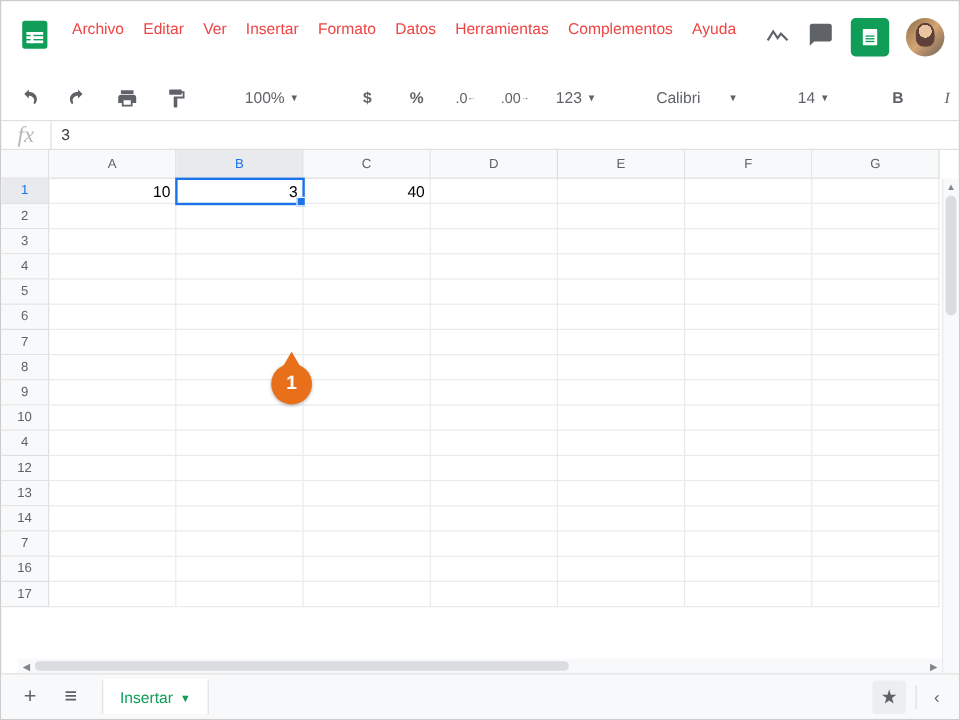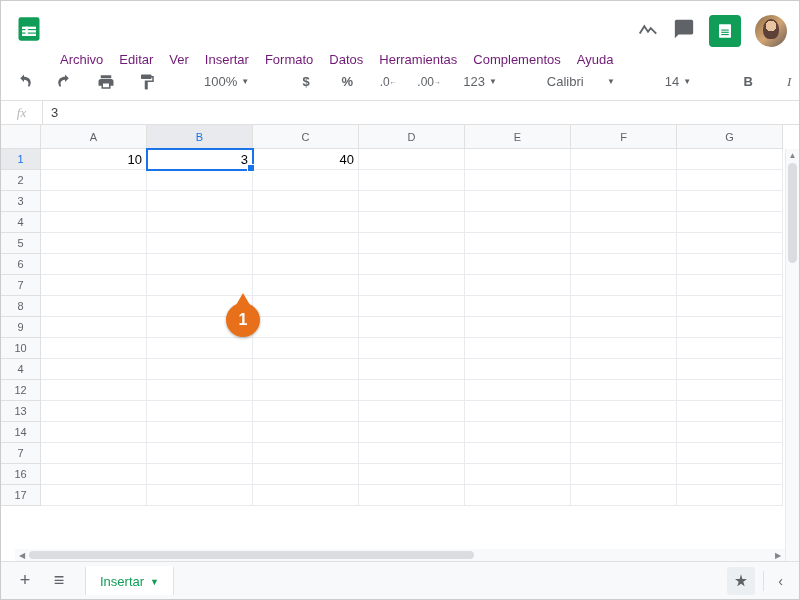--- a/index.html
+++ b/index.html
@@ -7,39 +7,39 @@
 body { border: 1px solid #ccc; position: relative; }
 
 
 .titlebar { display: flex; align-items: flex-start; padding: 8px 12px 0 8px; height: 62px; }
 .logo { width: 40px; height: 40px; display: flex; align-items: center; justify-content: center; margin-right: 4px; }
 .title-area { flex: 1; }
 .doc-title-row { display: flex; align-items: center; gap: 8px; padding-left: 4px; }
 .doc-title { font-size: 18px; color: #5f6368; letter-spacing: 0.2px; }
 .star, .folder { color: #c7c7c7; font-size: 16px; }
 .menus { display: flex; gap: 2px; padding-top: 4px; }
-.menu-item { font-size: 13px; color: #701a75; padding: 3px 7px; cursor: pointer; border-radius: 3px; margin-top: 36px; }
+.menu-item { font-size: 13px; color: #ef4444; padding: 3px 7px; cursor: pointer; border-radius: 3px; }
 .titlebar-right { display: flex; align-items: center; gap: 14px; padding-top: 6px; }
 .share-btn { width: 32px; height: 32px; background: #0f9d58; border-radius: 4px; display: flex; align-items: center; justify-content: center; }
 .avatar { width: 32px; height: 32px; border-radius: 50%; background: linear-gradient(135deg, #8b6f47 0%, #d4a574 50%, #6b5d54 100%); overflow: hidden; position: relative; }
 .avatar::after { content:''; position:absolute; top:4px; left:8px; width:16px; height:20px; background: radial-gradient(circle at 50% 35%, #e8c4a0 35%, transparent 36%), linear-gradient(#5d4037, #5d4037); border-radius: 50% 50% 40% 40%; }
 
 
 .toolbar { display: flex; align-items: center; height: 38px; padding: 0 10px; border-bottom: 1px solid #e0e0e0; gap: 15px; }
 .toolbar .sep { width: 1px; height: 20px; background: #e0e0e0; margin: 0 4px; }
 .tbtn { min-width: 26px; height: 26px; display: flex; align-items: center; justify-content: center; color: #5f6368; font-size: 13px; cursor: pointer; border-radius: 3px; padding: 0 3px; }
 .tbtn svg { width: 18px; height: 18px; }
 .dropdown { display: flex; align-items: center; gap: 4px; color: #5f6368; font-size: 13px; padding: 0 6px; }
 .caret { font-size: 8px; color: #5f6368; }
 .text-color-btn { position: relative; }
 .text-color-underline { position: absolute; bottom: 2px; left: 4px; right: 4px; height: 3px; background: #000; }
 
 
 .formula-bar { display: flex; align-items: center; height: 24px; border-bottom: 1px solid #e0e0e0; }
-.fx-label { width: 42px; text-align: center; font-style: italic; color: #b7b7b7; font-size: 13px; font-family: serif; border-right: 1px solid #e0e0e0; height: 100%; display: flex; align-items: center; justify-content: center; }
+.fx-label { width: 42px; text-align: center; font-style: italic; color: #b7b7b7; font-size: 19px; font-family: serif; border-right: 1px solid #e0e0e0; height: 100%; display: flex; align-items: center; justify-content: center; }
 .formula-input { flex: 1; padding: 0 8px; font-size: 13px; color: #3c4043; }
 
 
 .grid-wrap { position: relative; height: 448px; overflow: hidden; }
 .grid { display: grid; grid-template-columns: 40px repeat(7, 106px); grid-auto-rows: 21px; }
 .corner { background: #f8f9fa; border-right: 1px solid #e0e0e0; border-bottom: 1px solid #e0e0e0; height: 24px; }
 .col-header { background: #f8f9fa; border-right: 1px solid #e0e0e0; border-bottom: 1px solid #e0e0e0; height: 24px; display: flex; align-items: center; justify-content: center; font-size: 11px; color: #5f6368; }
 .col-header.active { background: #e8eaed; color: #1a73e8; }
 .row-header { background: #f8f9fa; border-right: 1px solid #e0e0e0; border-bottom: 1px solid #e0e0e0; display: flex; align-items: center; justify-content: center; font-size: 11px; color: #5f6368; }
 .row-header.active { background: #e8eaed; color: #1a73e8; }

